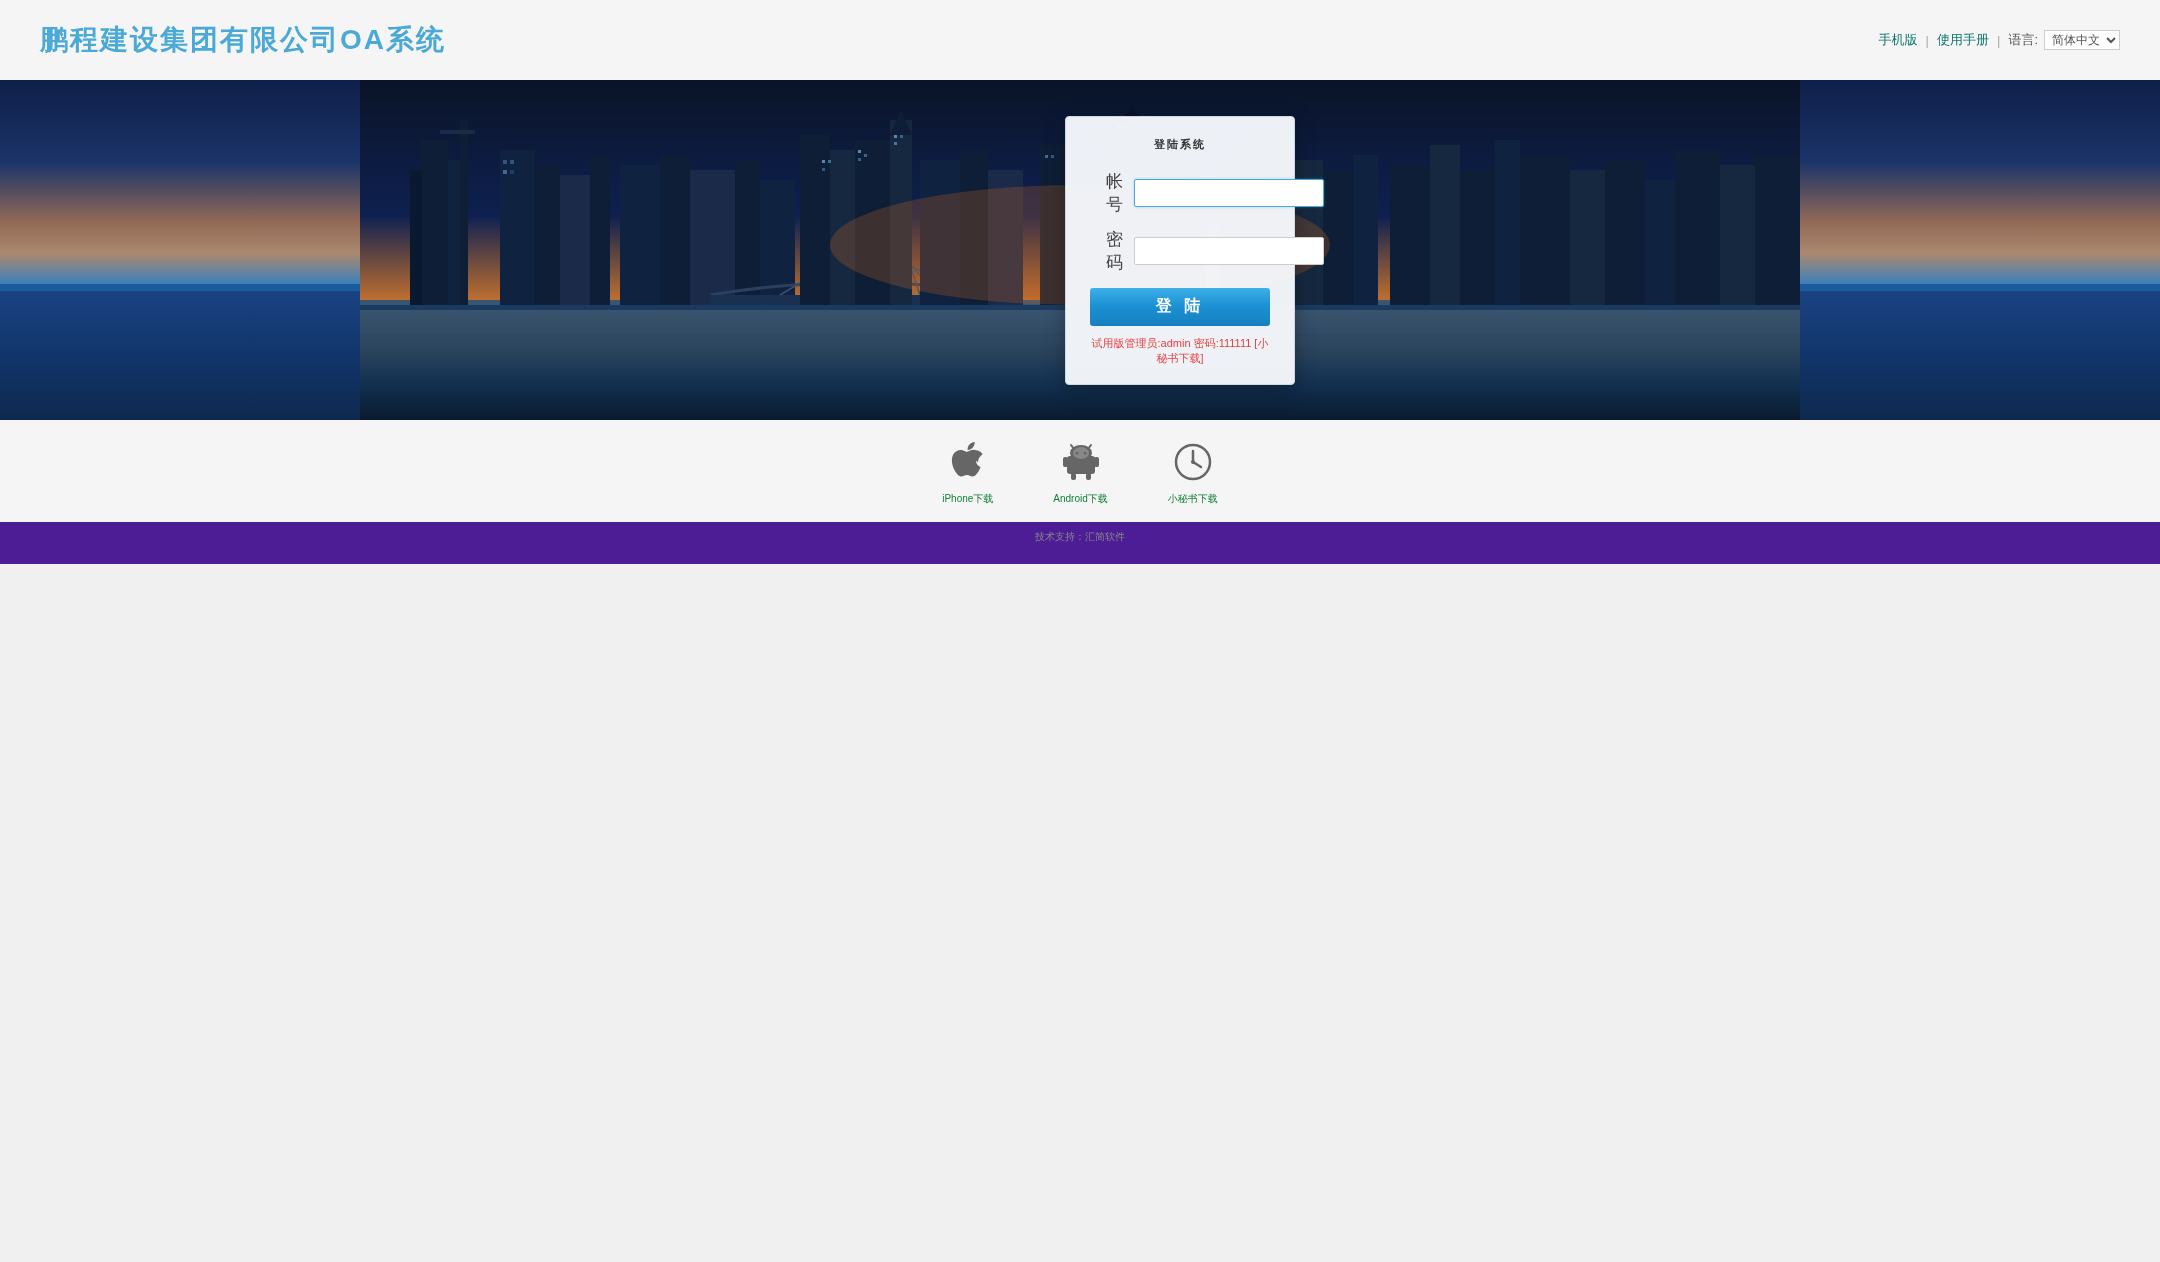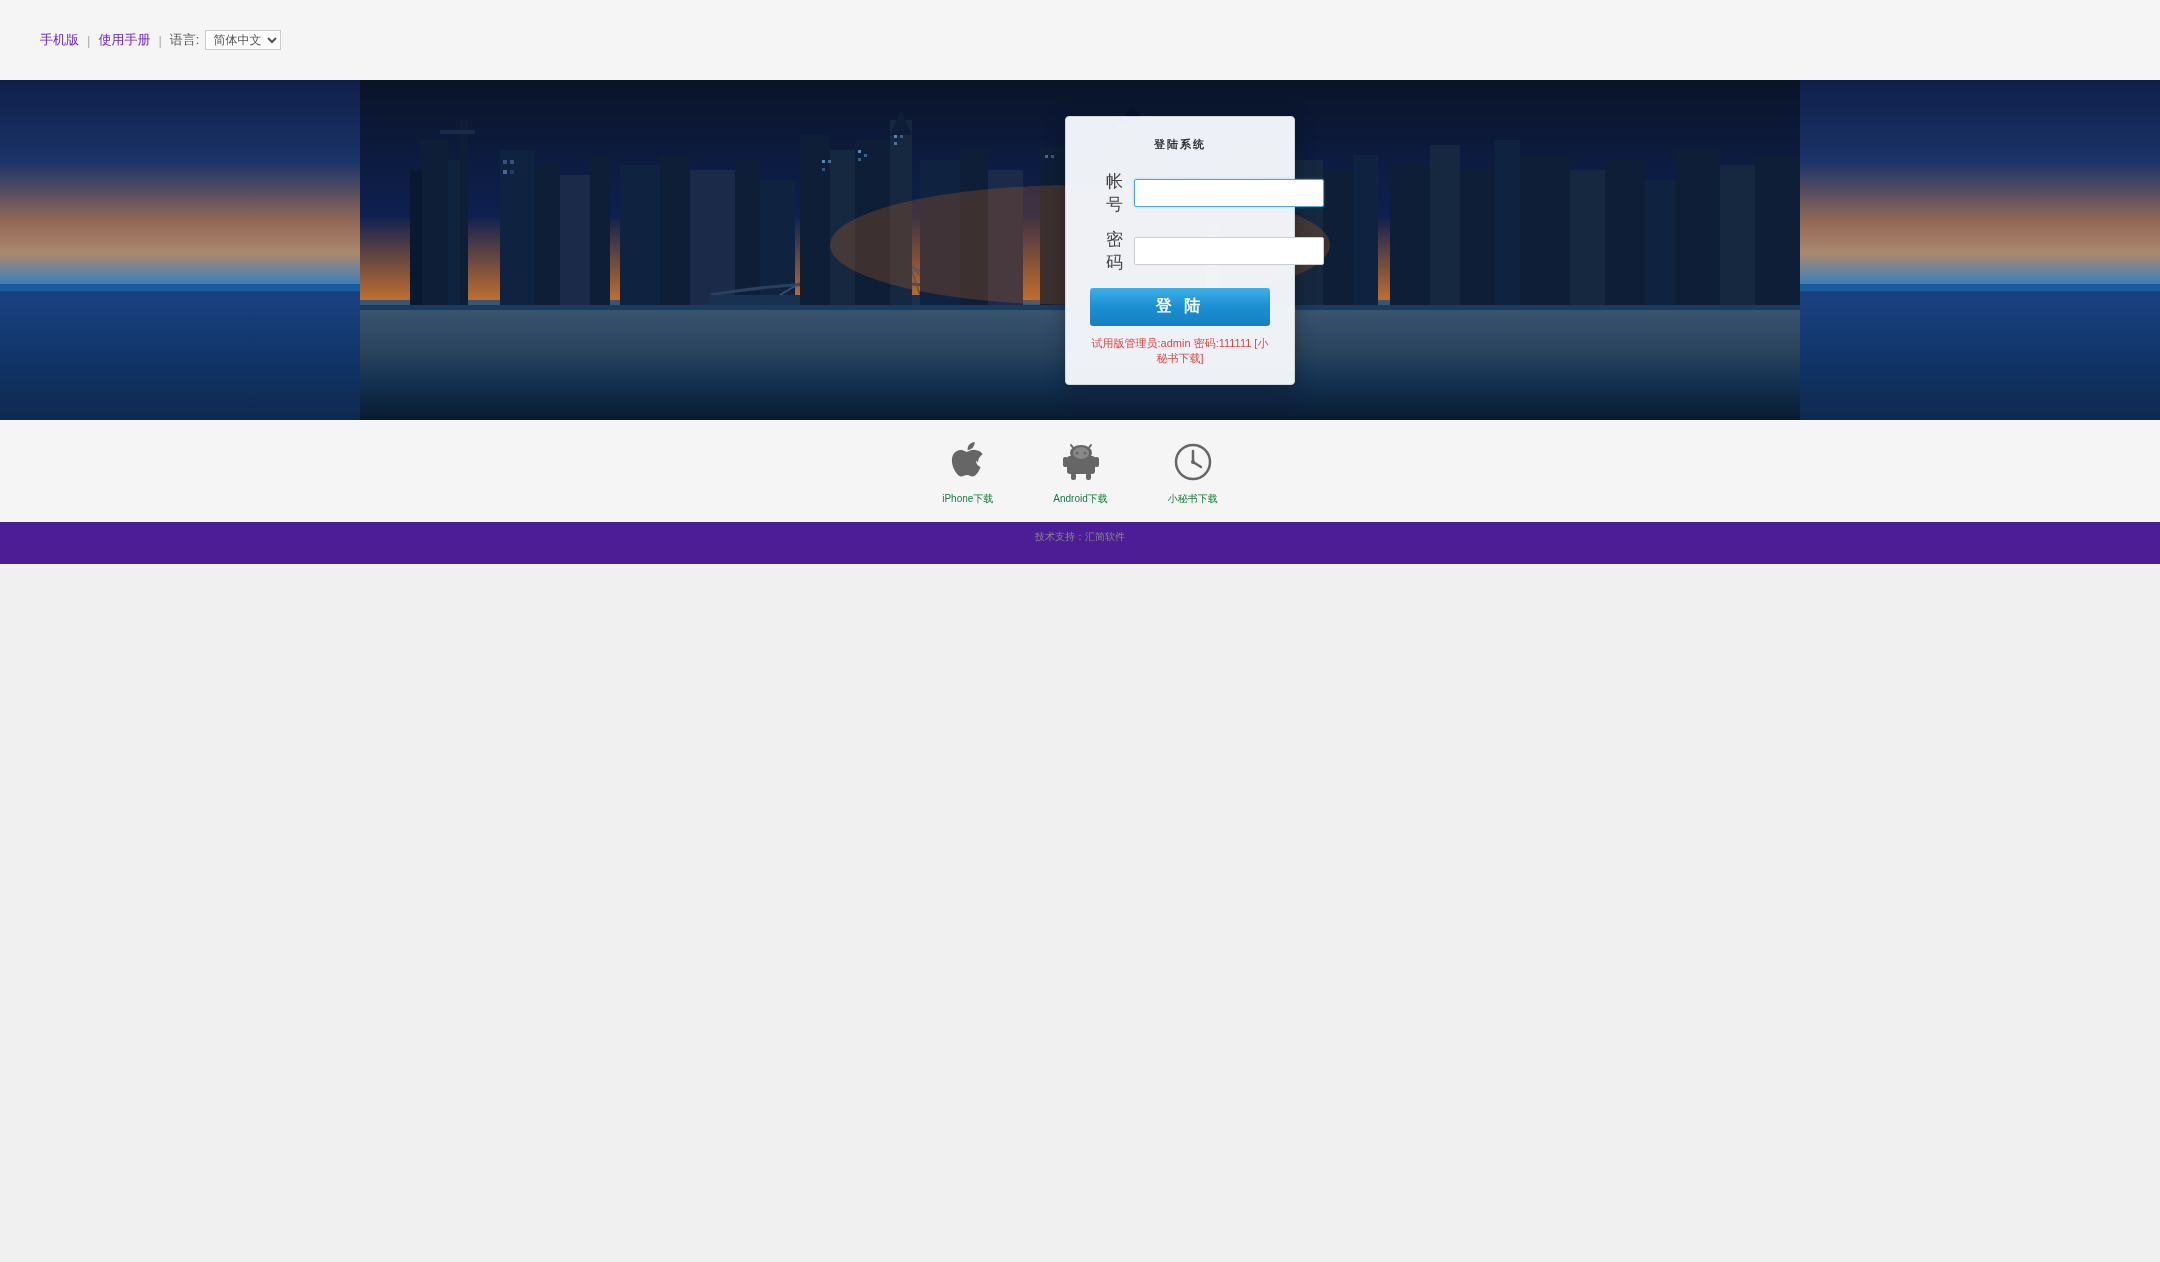--- a/index.html
+++ b/index.html
@@ -28,21 +28,21 @@
 
     .top-nav {
       display: flex;
       align-items: center;
       gap: 6px;
       font-size: 13px;
       color: #555;
     }
 
     .top-nav a {
-      color: #6d28d9;
+      color: #0f766e;
       text-decoration: none;
       cursor: pointer;
     }
 
     .top-nav .sep {
       color: #aaa;
       margin: 0 2px;
     }
 
     .lang-select {
@@ -205,20 +205,21 @@
       padding: 8px 8px 20px;
       text-align: center;
       font-size: 10px;
       color: #888;
     }
   </style>
 </head>
 <body>
 
 <div class="top-bar">
+  <div class="site-title">鹏程建设集团有限公司OA系统</div>
   <div class="top-nav">
     <a>手机版</a>
     <span class="sep">|</span>
     <a>使用手册</a>
     <span class="sep">|</span>
     <span>语言:</span>
     <select class="lang-select">
       <option>简体中文</option>
       <option>English</option>
     </select>

